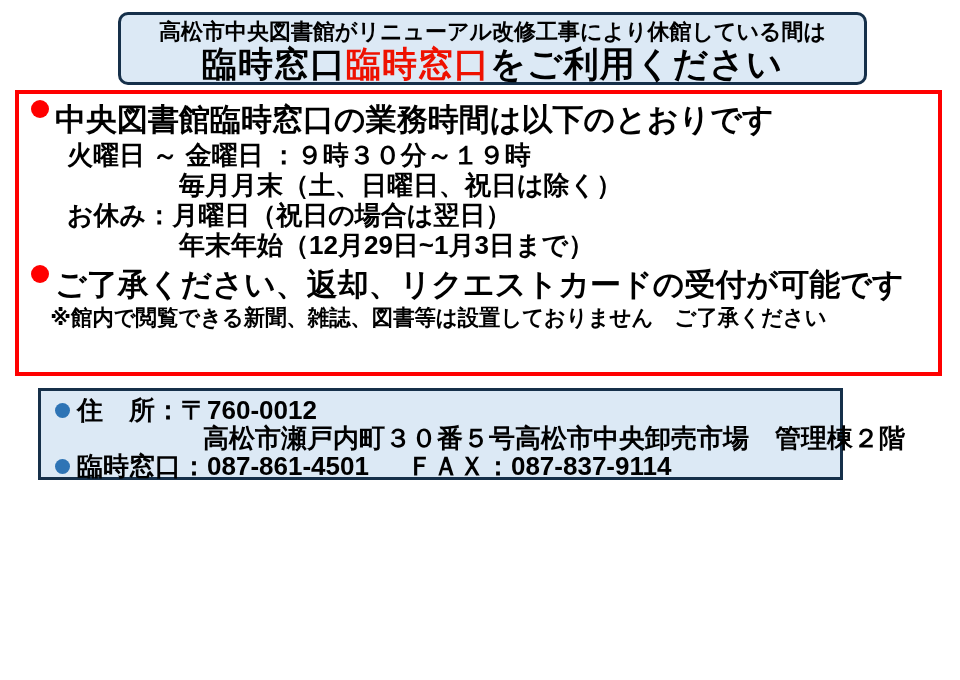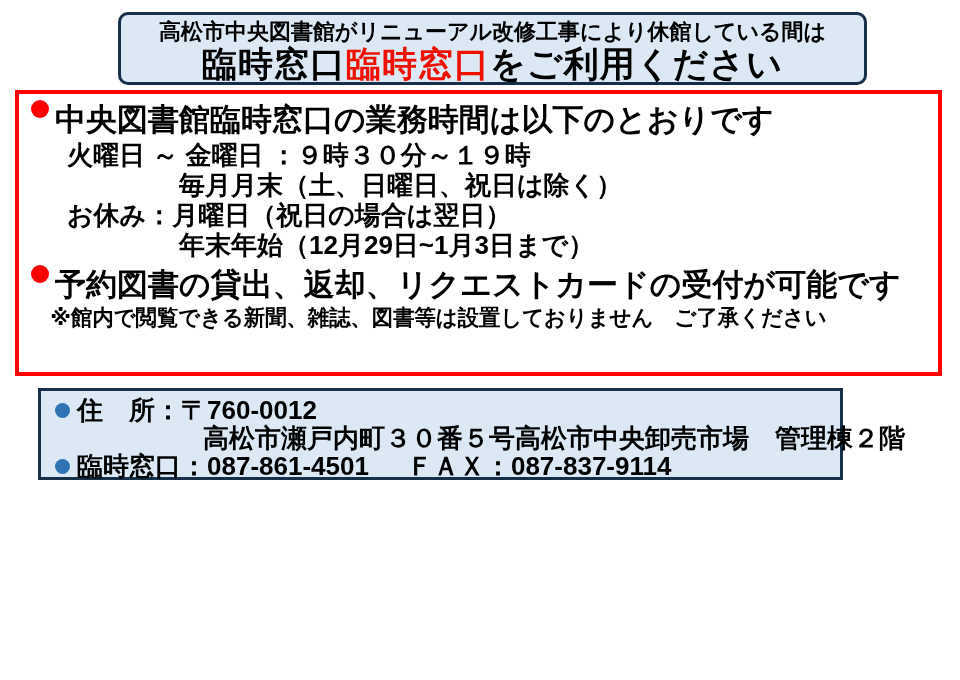--- a/index.html
+++ b/index.html
@@ -136,21 +136,21 @@
   <div class="h-row">
     <span class="dot dot-red"></span>
     <span>中央図書館臨時窓口の業務時間は以下のとおりです</span>
   </div>
   <div class="sched">火曜日 ～ 金曜日 ：９時３０分～１９時</div>
   <div class="sched indent2">毎月月末（土、日曜日、祝日は除く）</div>
   <div class="sched">お休み：月曜日（祝日の場合は翌日）</div>
   <div class="sched indent2">年末年始（12月29日~1月3日まで）</div>
   <div class="h-row services-row">
     <span class="dot dot-red"></span>
-    <span>予約図書の貸出、返却、リクエストカードの受付が可能です</span>
+    <span>ご了承ください、返却、リクエストカードの受付が可能です</span>
   </div>
   <div class="note">※館内で閲覧できる新聞、雑誌、図書等は設置しておりません　ご了承ください</div>
 </div>
 
 <div class="contact">
   <div class="c-row">
     <span class="dot dot-blue"></span>
     <span>住　所：</span>
     <span>〒760-0012</span>
   </div>

